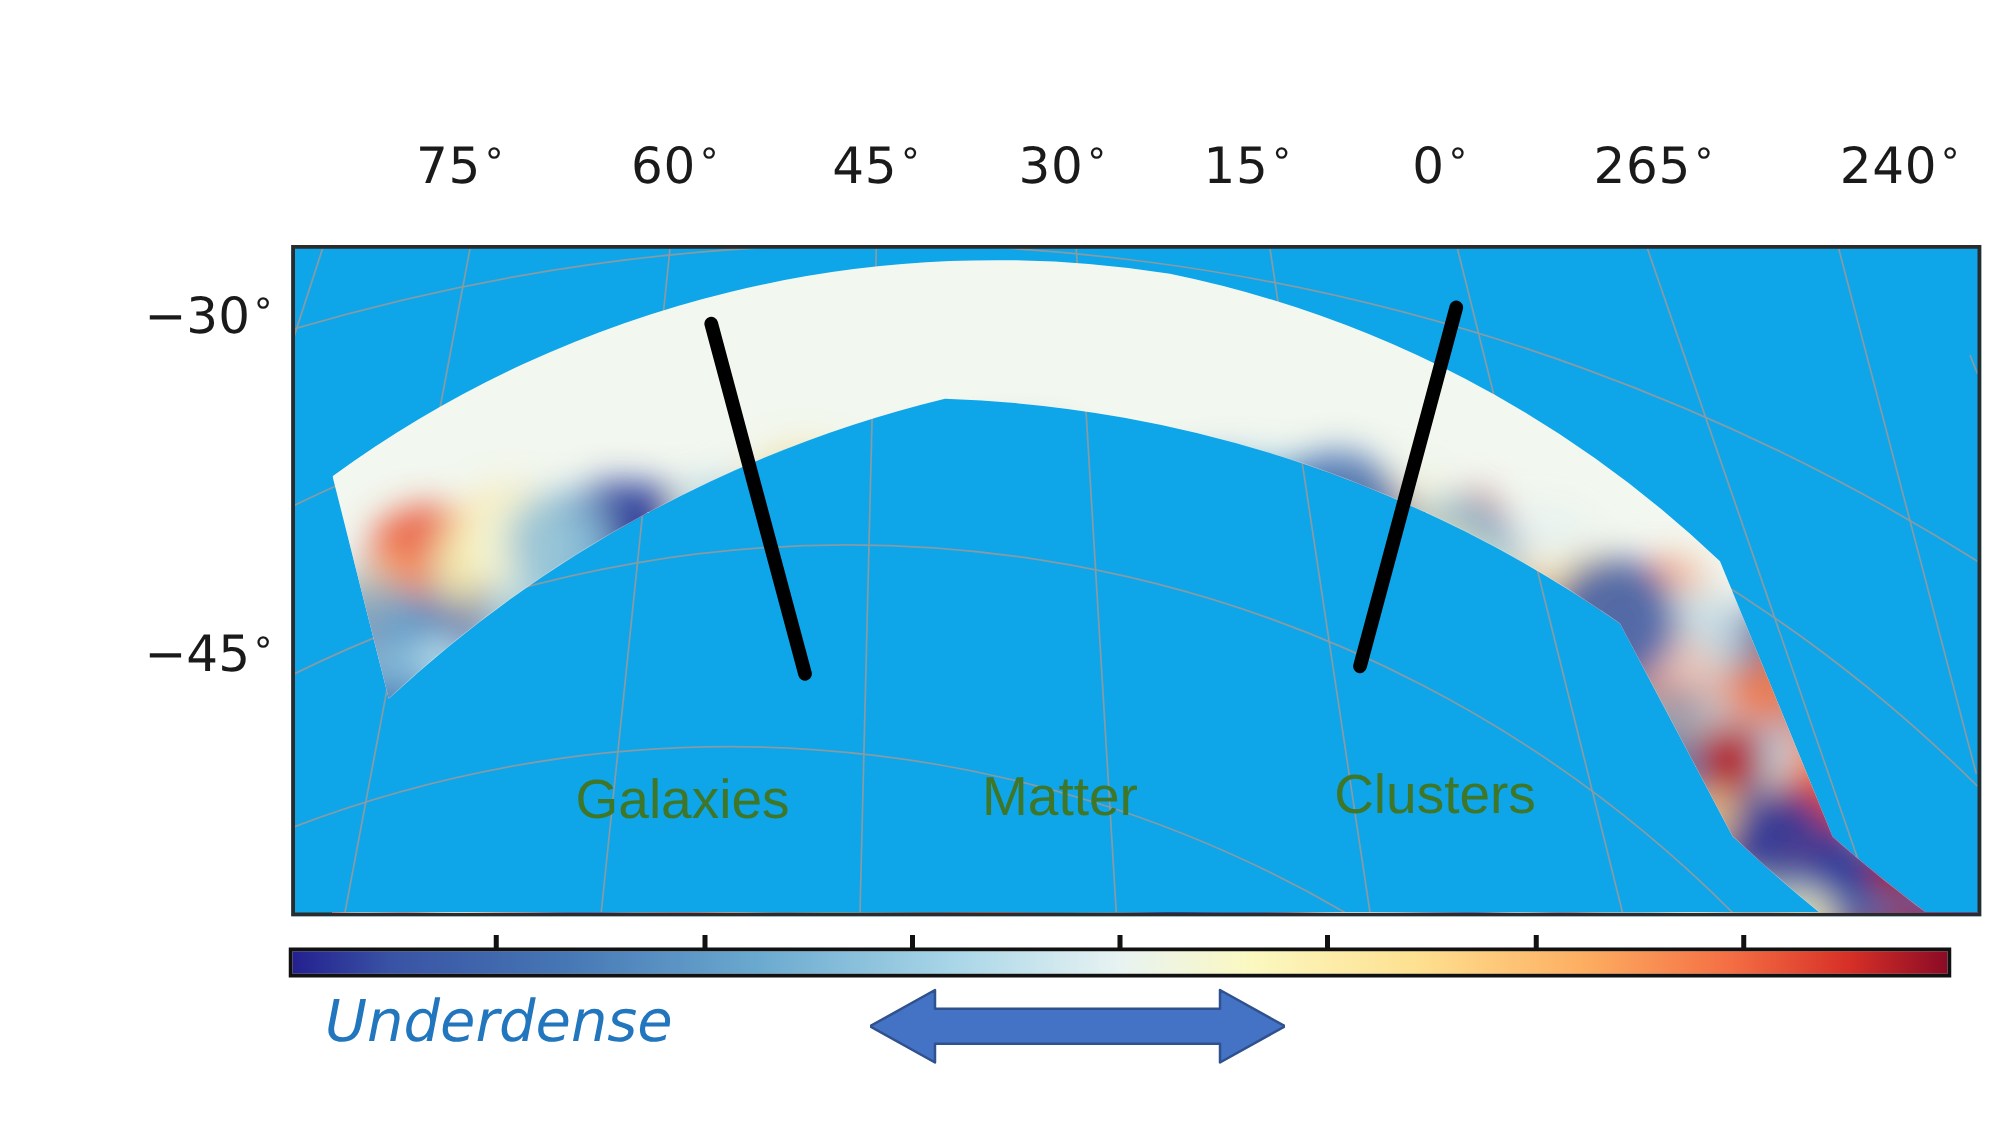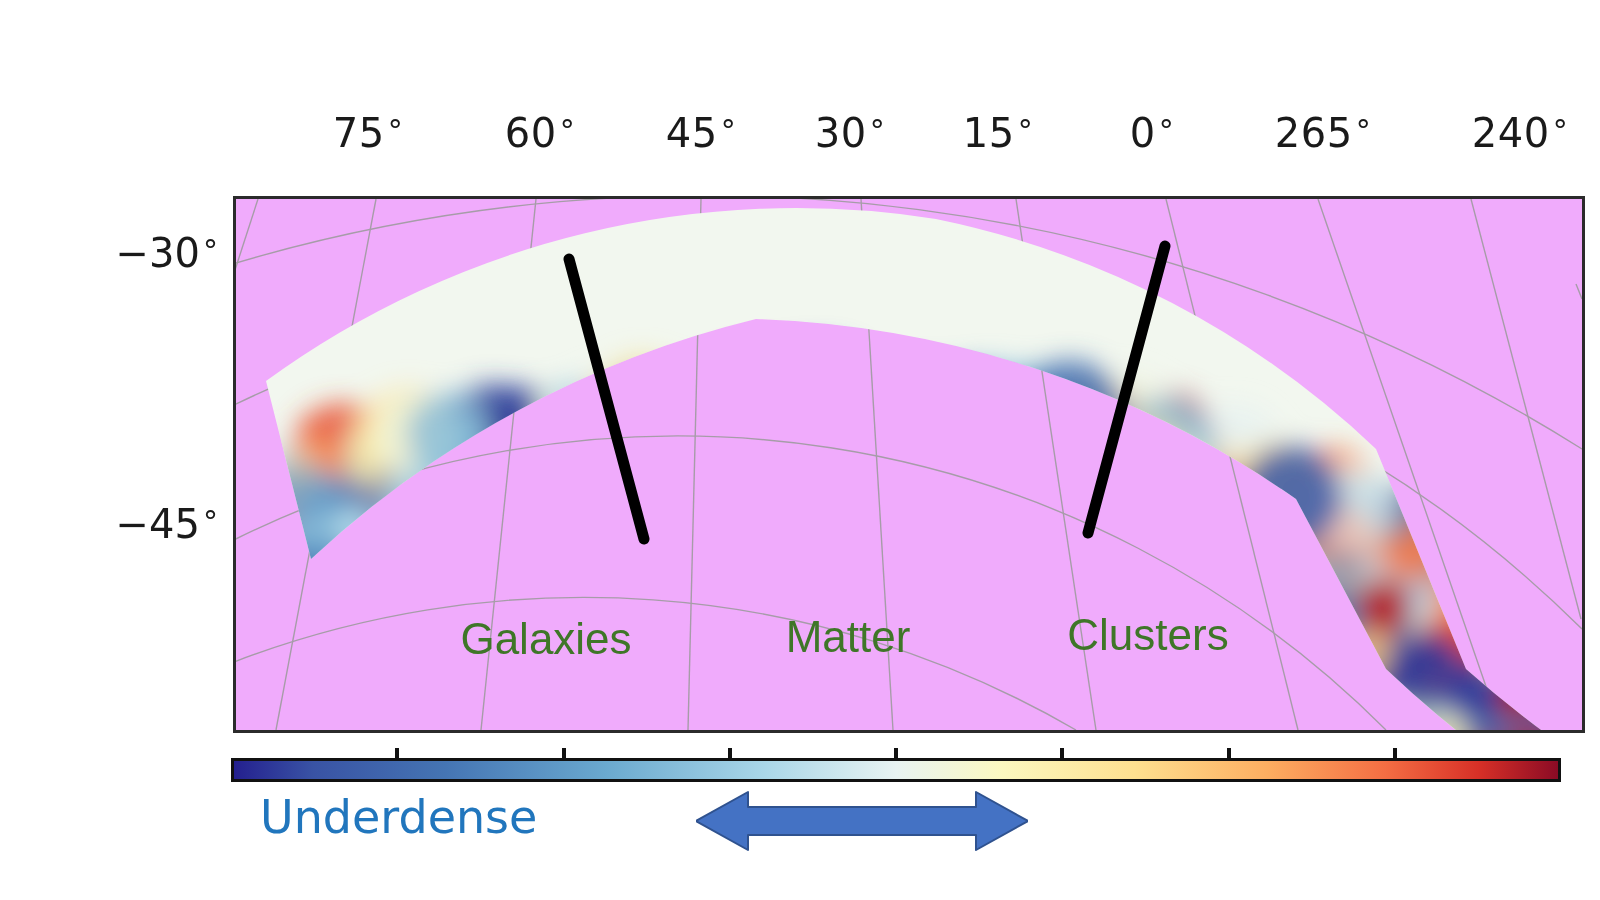--- a/index.html
+++ b/index.html
@@ -54,21 +54,21 @@
     margin-left: 3px;
   }
 
   
   #axes {
     position: absolute;
     left: 205px;
     top: 196px;
     width: 1352px;
     height: 537px;
-    background: #f0abfc;
+    background: #0ea5e9;
     border: 3px solid #2b2b2b;
     box-sizing: border-box;
     overflow: hidden;
   }
   #axes svg { display: block; }
 
   
   #colorbar-wrap {
     position: absolute;
     left: 203px;
@@ -100,21 +100,21 @@
     box-sizing: border-box;
   }
 
   
   .legend-text {
     position: absolute;
     top: 790px;
     font-size: 46px;
     white-space: nowrap;
   }
-  #underdense-label { left: 232px; color: #2176bd; }
+  #underdense-label { left: 232px; color: #2176bd; font-style: italic; }
   #overdense-label  { left: 1082px; color: #93201f; }
 
   #arrow-wrap {
     position: absolute;
     left: 668px;
     top: 788px;
     width: 332px;
     height: 66px;
   }
 </style>

